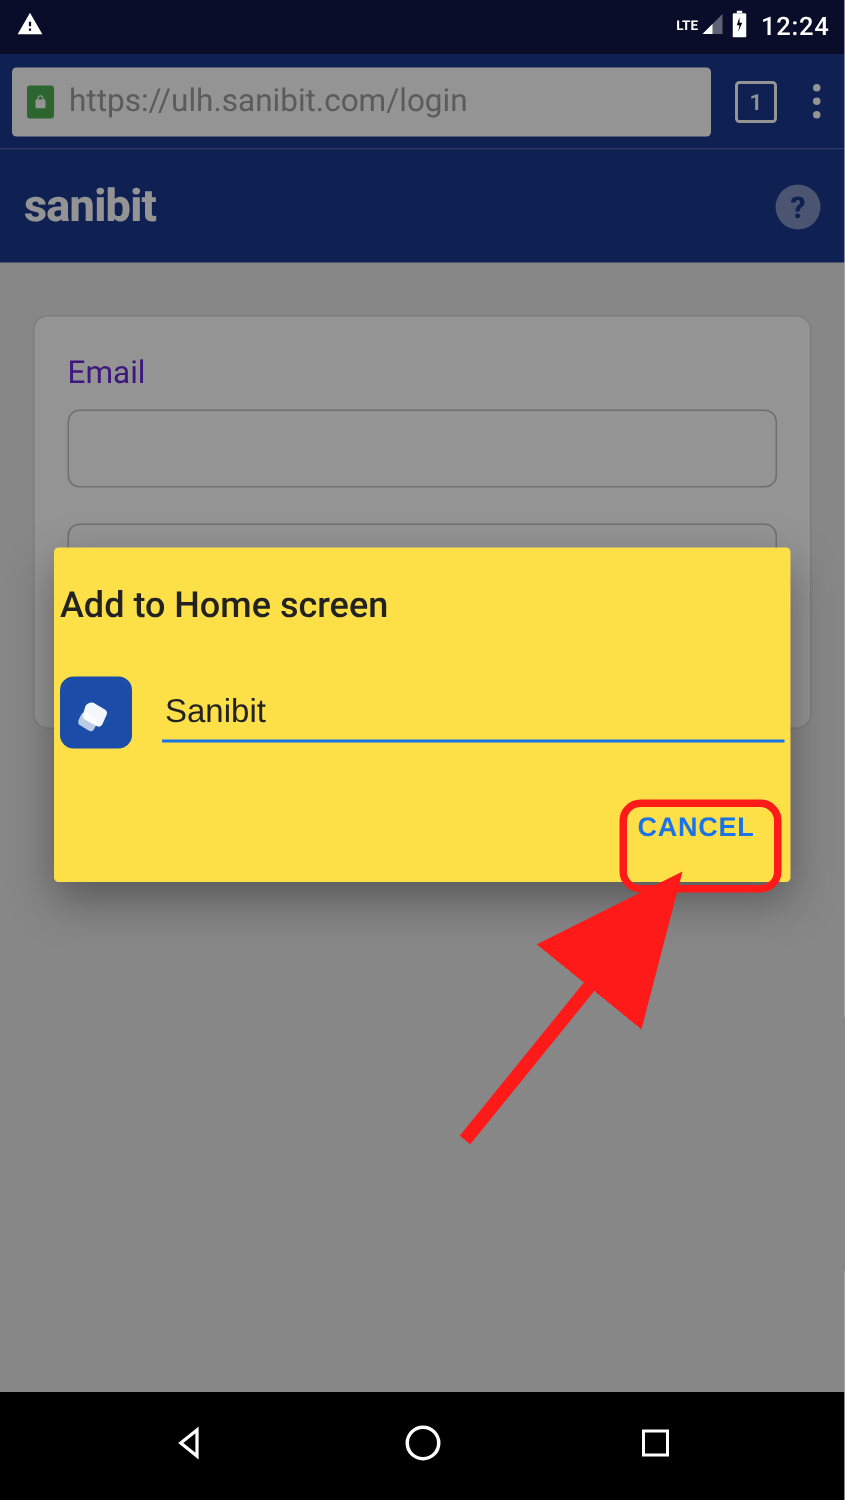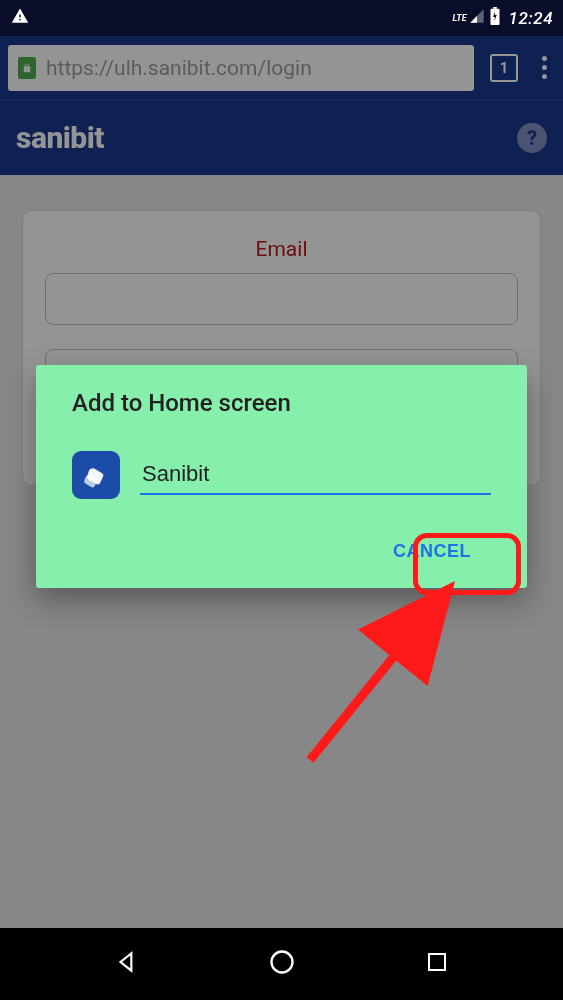--- a/index.html
+++ b/index.html
@@ -16,21 +16,21 @@
       background: #0a0d2a;
       display: flex;
       align-items: center;
       justify-content: space-between;
       padding: 0 10px;
       color: #fff;
       font-size: 17px;
       font-weight: 500;
     }
     .status-left { display: flex; align-items: center; gap: 6px; }
-    .status-right { display: flex; align-items: center; gap: 4px; font-style: italic; }
+    .status-right { display: flex; align-items: center; gap: 4px; }
     .status-right .lte { font-size: 9px; font-weight: 700; line-height: 1; margin-right: -2px; }
     .status-right .time { margin-left: 4px; letter-spacing: 0.5px; }
     .browser-bar {
       height: 63px;
       background: #1b388f;
       display: flex;
       align-items: center;
       padding: 0 8px;
       gap: 16px;
     }
@@ -92,23 +92,22 @@
       padding: 35px 22px;
     }
     .card {
       background: #fff;
       border-radius: 10px;
       border: 1px solid #d8d8d8;
       padding: 26px 22px 60px;
     }
     .field-label {
       font-size: 21px;
-      color: #b91c1c;
+      color: #6d28d9;
       margin-bottom: 12px;
-      text-align: center;
     }
     .text-input {
       width: 100%;
       height: 52px;
       border: 1px solid #bfbfbf;
       border-radius: 8px;
       padding: 0 12px;
       font-size: 18px;
       background: #fff;
     }
@@ -118,24 +117,24 @@
       position: absolute;
       top: 36px; left: 0; right: 0;
       bottom: 72px;
       background: rgba(0,0,0,0.42);
     }
     .dialog {
       position: absolute;
       top: 365px;
       left: 36px;
       right: 36px;
-      background: #86efac;
+      background: #fde047;
       border-radius: 3px;
       box-shadow: 0 12px 30px rgba(0,0,0,0.35);
-      padding: 24px 36px 12px;
+      padding: 24px 4px 12px;
     }
     .dialog-title {
       font-size: 24px;
       color: #222;
       font-weight: 500;
       margin-bottom: 34px;
     }
     .dialog-body {
       display: flex; align-items: center; gap: 20px;
       margin-bottom: 6px;

